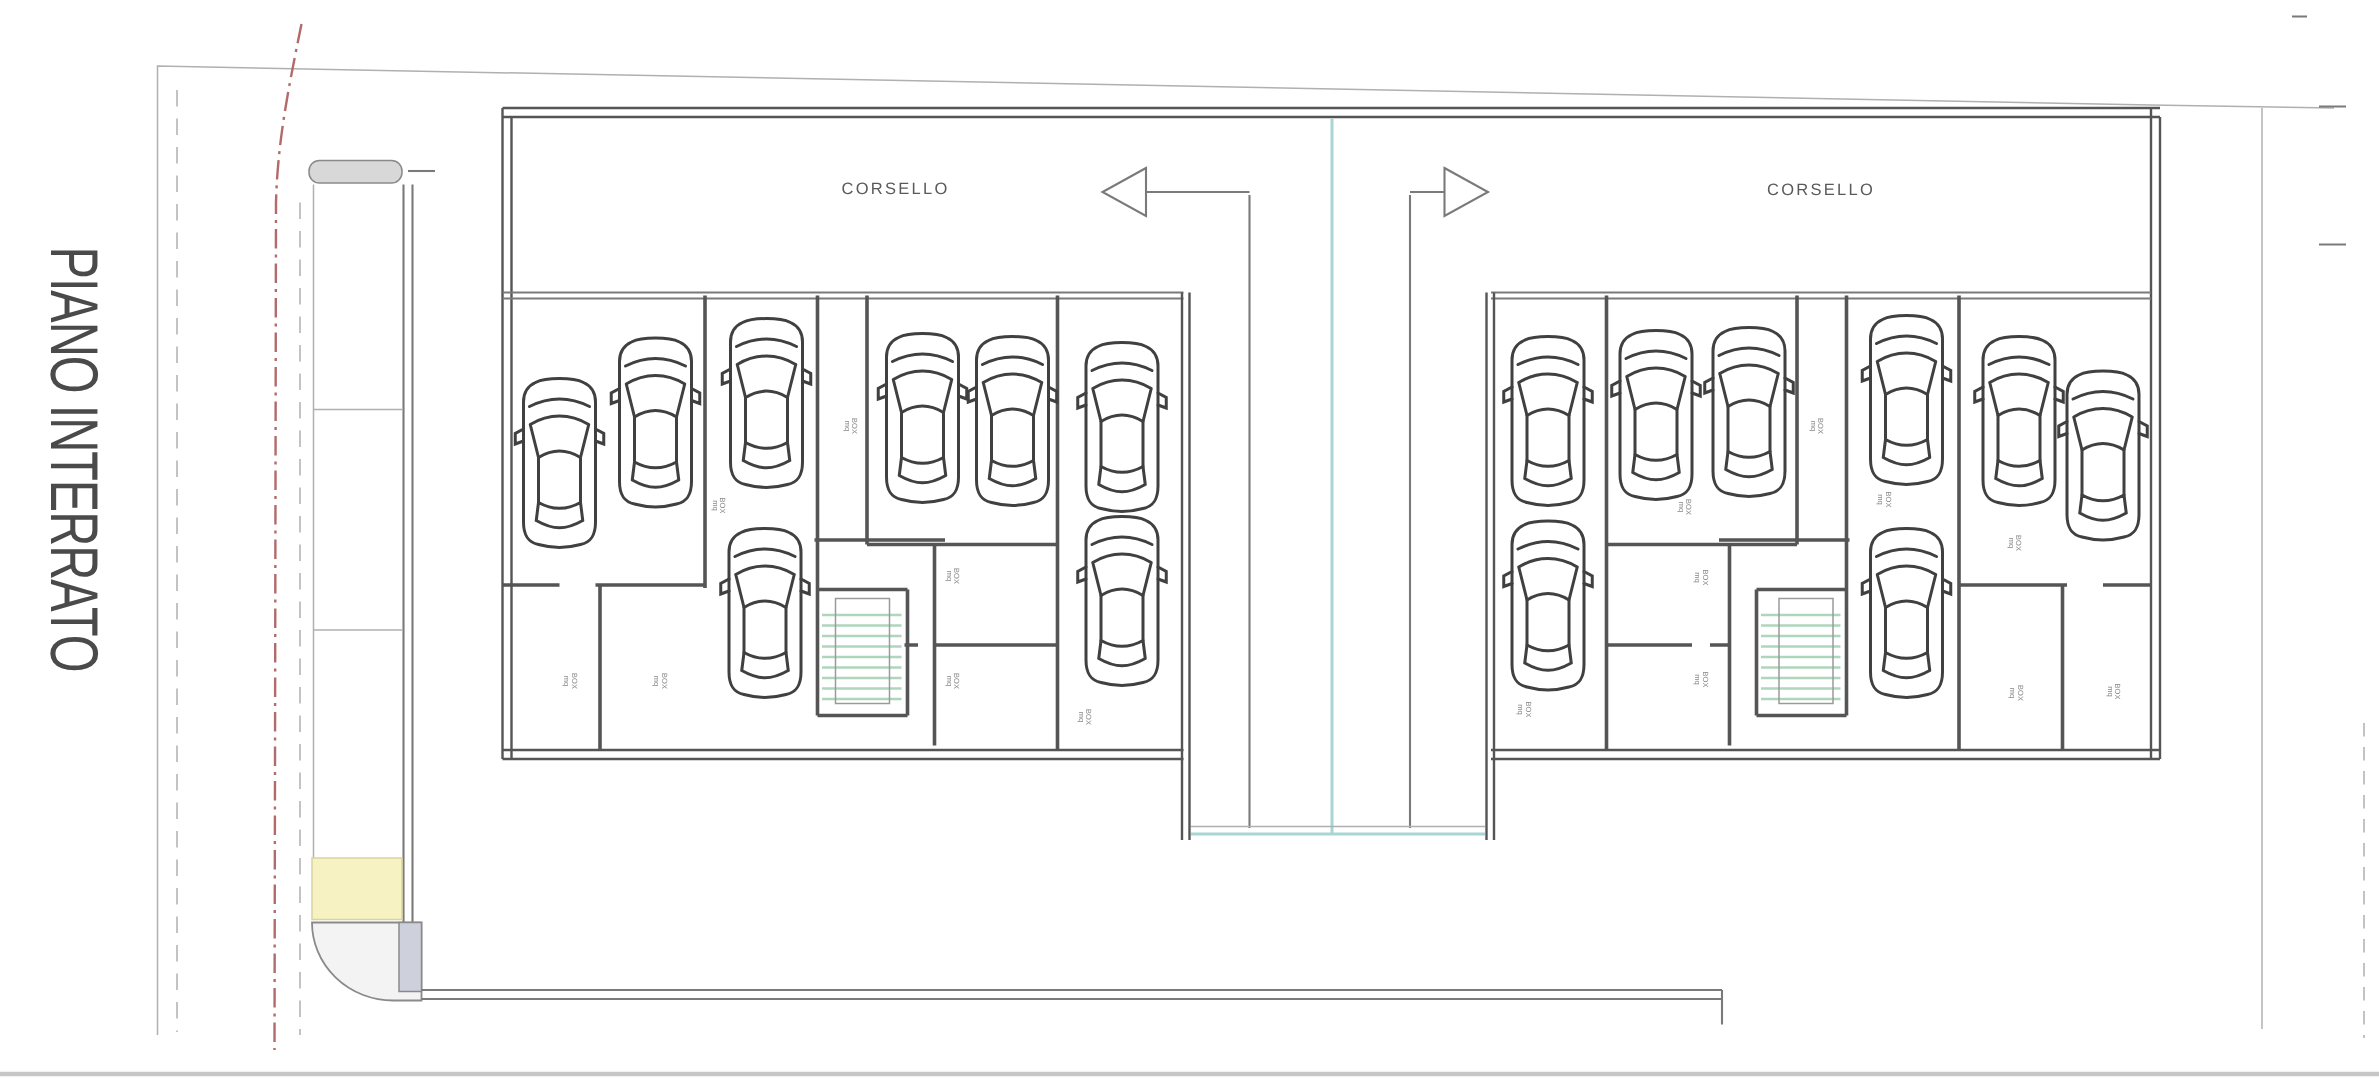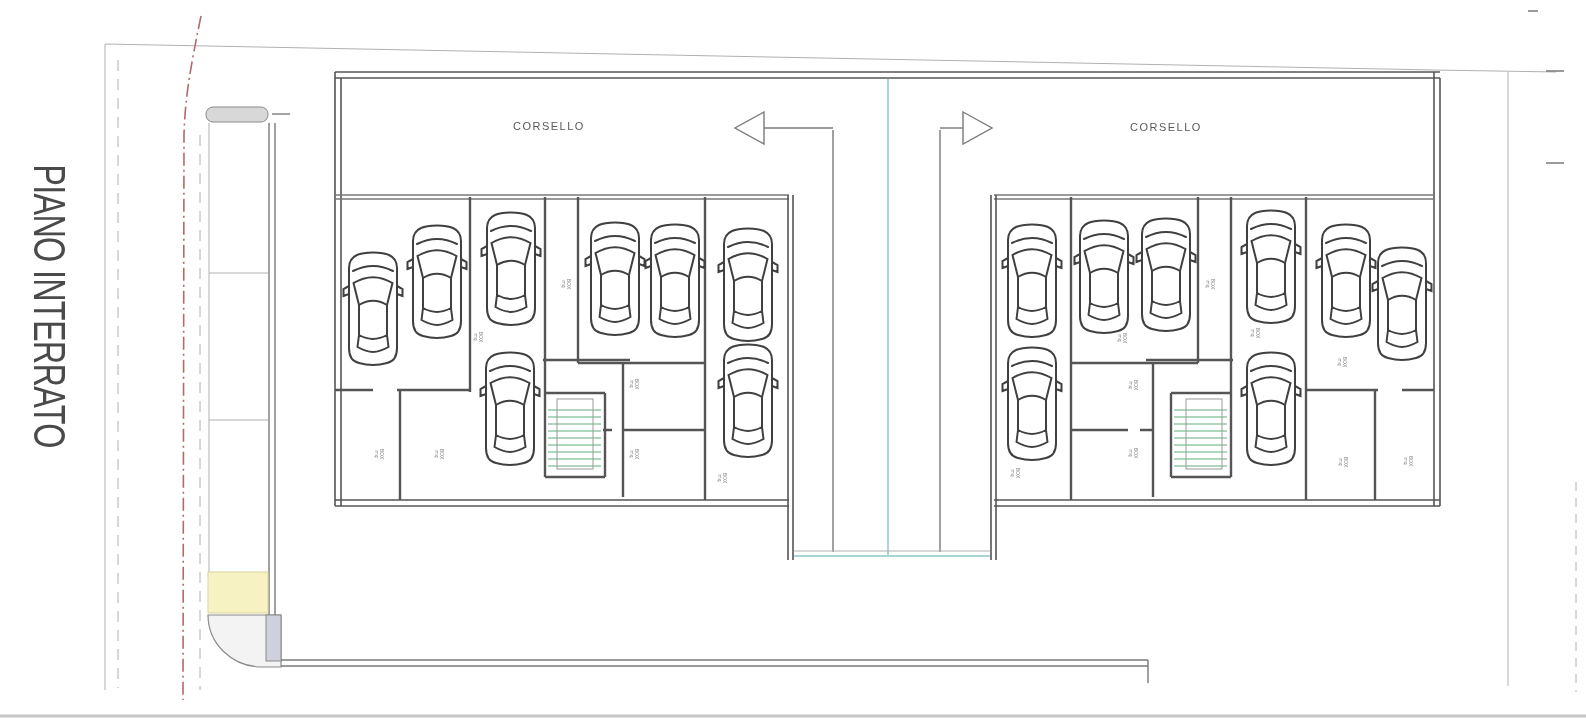--- a/index.html
+++ b/index.html
@@ -20,21 +20,21 @@
   .car{stroke:var(--car);stroke-width:2;fill:none;stroke-linecap:round;}
   .yellow{fill:var(--yellow);stroke:#d9d39e;stroke-width:1;}
   .grayfill{fill:var(--grayfill);stroke:#8a8a8a;stroke-width:1;}
   .grayfill2{fill:#ced1dc;stroke:#8a8a8a;stroke-width:1;}
   .cornershape{fill:#f3f3f3;stroke:#8a8a8a;stroke-width:1.2;}
   .edge{stroke:#c6c6c6;stroke-width:3;fill:none;}
 
   .title{position:absolute;left:-170px;top:281px;width:440px;height:50px;
          text-align:center;font-size:45px;letter-spacing:-1px;color:#4a4a4a;
          transform:rotate(90deg) scale(0.72,1);transform-origin:center;white-space:nowrap;}
-  .corsello{position:absolute;width:120px;text-align:left;font-size:11px;
+  .corsello{position:absolute;width:120px;text-align:right;font-size:11px;
             letter-spacing:1.5px;color:#5a5a5a;}
   .corsello.left{left:513px;top:120px;}
   .corsello.right{left:1130px;top:121px;}
   .plan-label{position:absolute;width:22px;font-size:5px;line-height:5px;color:#888;
               text-align:center;transform:rotate(90deg);transform-origin:center;}
 </style>
 </head>
 <body>
 
 <div class="canvas">

